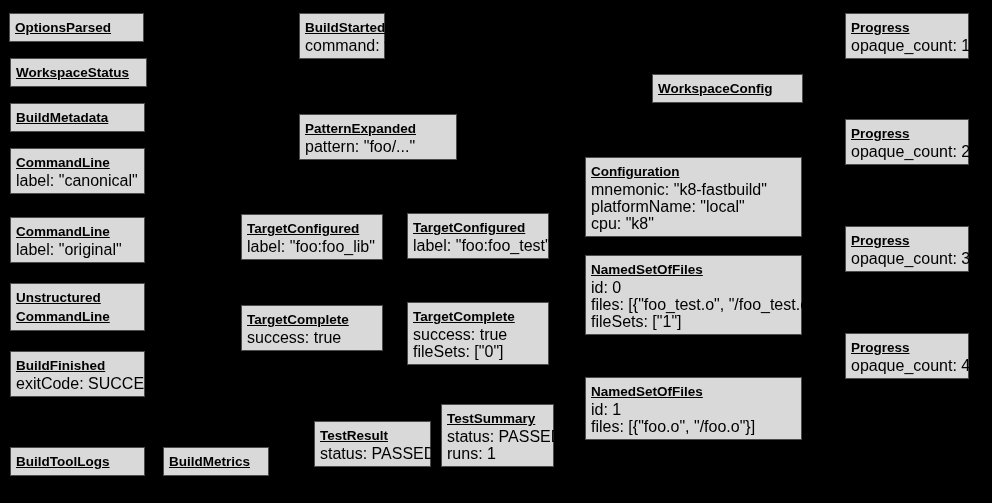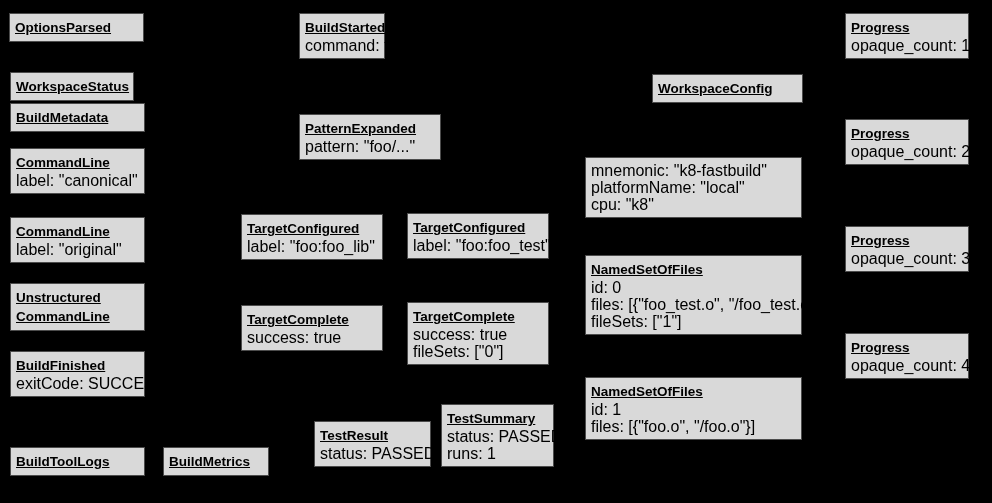--- a/index.html
+++ b/index.html
@@ -38,21 +38,21 @@
 </style>
 </head>
 <body>
 
 <div class="canvas">
 
   <div class="node" style="left:9px;top:13px;width:135px">
     <div class="node-title">OptionsParsed</div>
   </div>
 
-  <div class="node" style="left:10px;top:72px;width:124px">
+  <div class="node" style="left:10px;top:58px;width:137px">
     <div class="node-title">WorkspaceStatus</div>
   </div>
 
   <div class="node" style="left:10px;top:103px;width:135px">
     <div class="node-title">BuildMetadata</div>
   </div>
 
   <div class="node" style="left:10px;top:148px;width:135px">
     <div class="node-title">CommandLine</div>
     <div class="node-field">label: "canonical"</div>
@@ -79,21 +79,21 @@
 
   <div class="node" style="left:163px;top:447px;width:106px">
     <div class="node-title">BuildMetrics</div>
   </div>
 
   <div class="node" style="left:299px;top:13px;width:86px">
     <div class="node-title">BuildStarted</div>
     <div class="node-field">command: test</div>
   </div>
 
-  <div class="node" style="left:299px;top:114px;width:142px">
+  <div class="node" style="left:299px;top:114px;width:158px">
     <div class="node-title">PatternExpanded</div>
     <div class="node-field">pattern: "foo/..."</div>
   </div>
 
   <div class="node" style="left:241px;top:214px;width:142px">
     <div class="node-title">TargetConfigured</div>
     <div class="node-field">label: "foo:foo_lib"</div>
   </div>
 
   <div class="node" style="left:407px;top:213px;width:142px">
@@ -121,20 +121,21 @@
     <div class="node-title">TestSummary</div>
     <div class="node-field">status: PASSED</div>
     <div class="node-field">runs: 1</div>
   </div>
 
   <div class="node" style="left:652px;top:74px;width:151px">
     <div class="node-title">WorkspaceConfig</div>
   </div>
 
   <div class="node" style="left:585px;top:157px;width:217px">
+    <div class="node-title">Configuration</div>
     <div class="node-field">mnemonic: "k8-fastbuild"</div>
     <div class="node-field">platformName: "local"</div>
     <div class="node-field">cpu: "k8"</div>
   </div>
 
   <div class="node" style="left:585px;top:255px;width:217px">
     <div class="node-title">NamedSetOfFiles</div>
     <div class="node-field">id: 0</div>
     <div class="node-field">files: [{"foo_test.o", "/foo_test.o"}]</div>
     <div class="node-field">fileSets: ["1"]</div>

